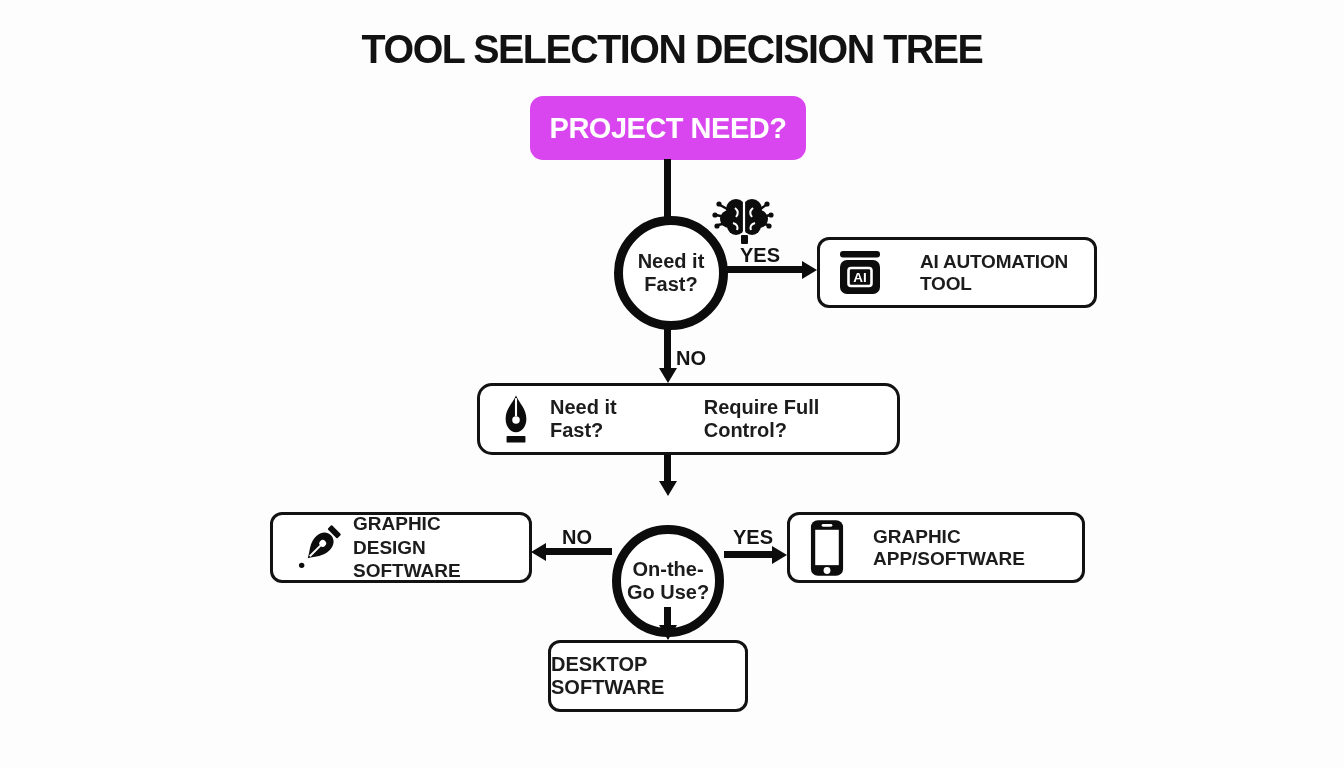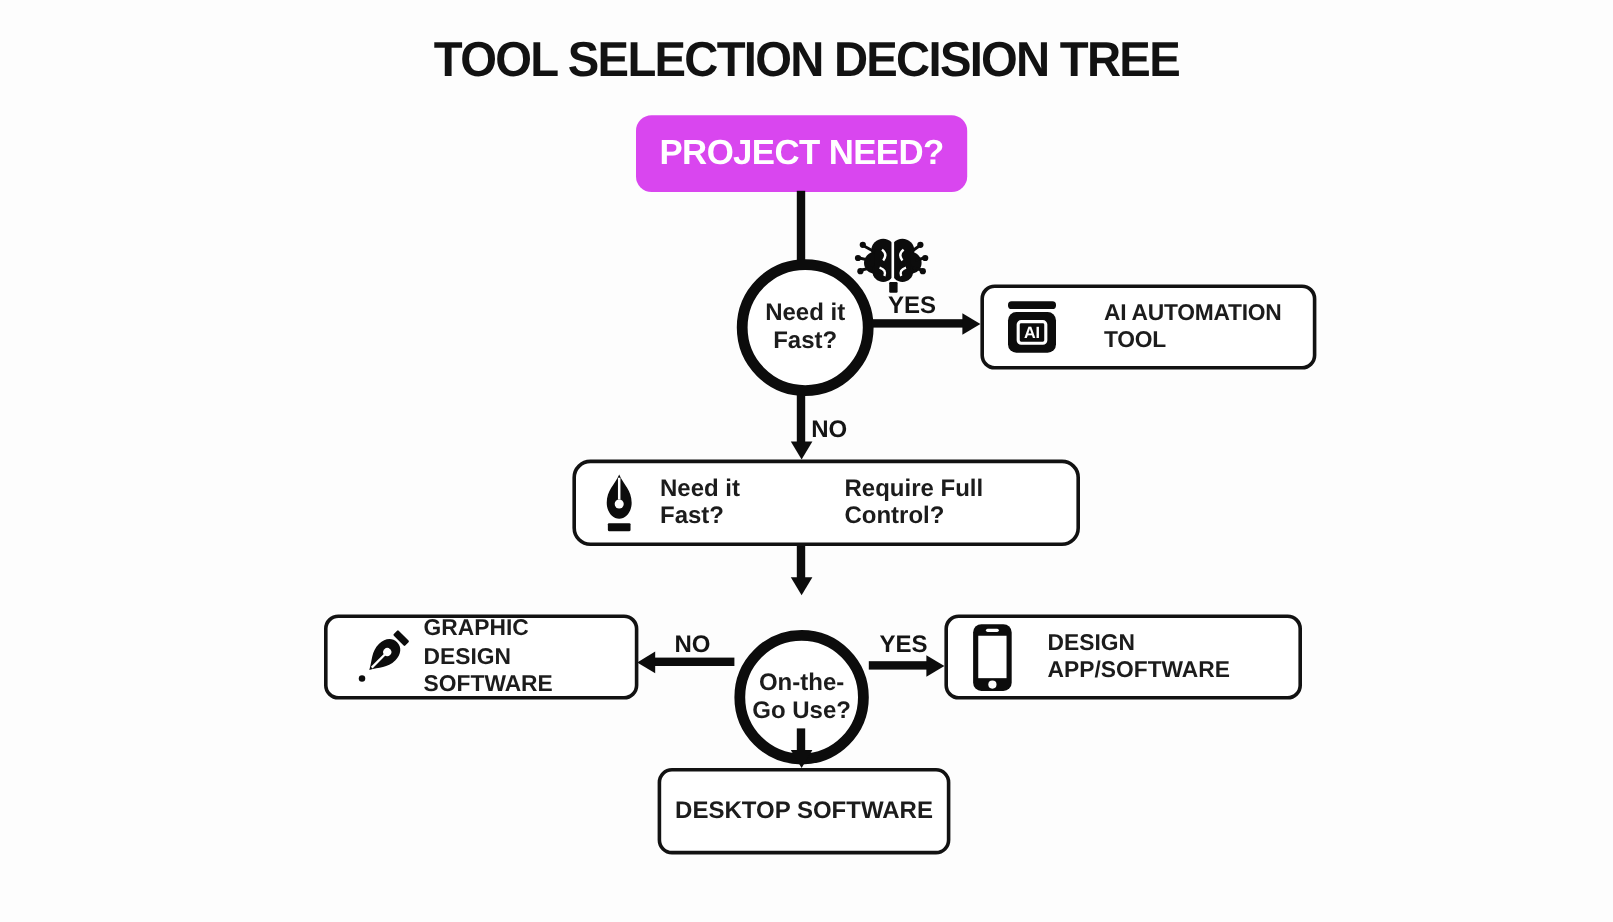--- a/index.html
+++ b/index.html
@@ -47,21 +47,21 @@
   
   .ai-box{left:817px;top:237px;width:280px;height:71px;padding-left:16px;}
   .ai-box .lbl{margin-left:36px;font-size:19px;letter-spacing:-.2px;}
   .q-box{left:477px;top:383px;width:423px;height:72px;border-radius:15px;padding-left:19px;font-size:20px;}
   .q-box .lbl-left{margin-left:17px;}
   .q-box .lbl-right{margin-left:35px;}
   .gfx-box{left:270px;top:512px;width:262px;height:71px;padding-left:20px;}
   .gfx-box .lbl{flex:1;font-size:19px;line-height:1.25;padding:0 12px 0 6px;}
   .mob-box{left:787px;top:512px;width:298px;height:71px;padding-left:17px;}
   .mob-box .lbl{margin-left:26px;font-size:19px;}
-  .desk-box{left:548px;top:640px;width:244px;height:72px;justify-content:center;font-size:20px;}
+  .desk-box{left:548px;top:640px;width:200px;height:72px;justify-content:center;font-size:20px;}
   .icon{flex:0 0 auto;display:block;}
 </style>
 </head>
 <body>
 
 <div class="abs title">TOOL SELECTION DECISION TREE</div>
 
 <div class="abs root-box">
   <span>PROJECT NEED?</span>
 </div>
@@ -163,21 +163,21 @@
   <span class="lbl">GRAPHIC DESIGN SOFTWARE</span>
 </div>
 
 <div class="abs node-box mob-box">
   <svg class="icon" width="40" height="60" viewBox="0 0 36 56">
     <rect x="3" y="2" width="30" height="52" rx="6.5" fill="#0c0c0c"></rect>
     <rect x="7" y="11" width="22" height="33" fill="#ffffff"></rect>
     <rect x="13" y="5.5" width="10" height="2.6" rx="1.3" fill="#ffffff"></rect>
     <circle cx="18" cy="49" r="3.2" fill="#ffffff"></circle>
   </svg>
-  <span class="lbl">DESIGN APP/SOFTWARE</span>
+  <span class="lbl">GRAPHIC APP/SOFTWARE</span>
 </div>
 
 <div class="abs vline" style="left:664px;top:607px;height:20px;"></div>
 <div class="abs arrow-down" style="left:659px;top:625px;"></div>
 
 <div class="abs node-box desk-box">
   <span>DESKTOP SOFTWARE</span>
 </div>
 
 </body></html>

